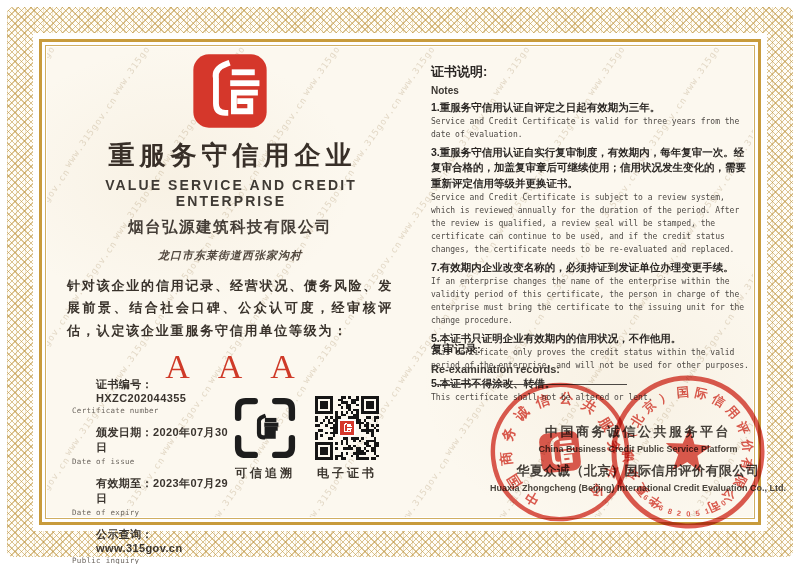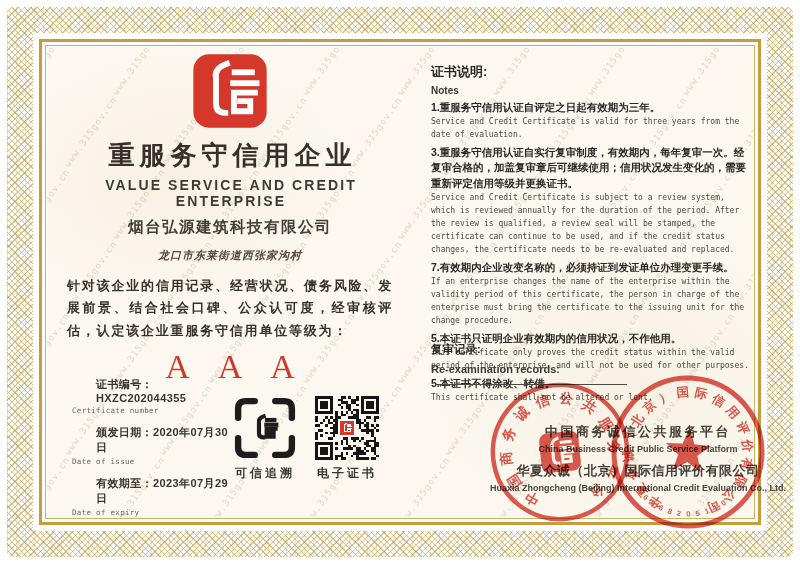--- a/index.html
+++ b/index.html
@@ -154,20 +154,24 @@
           <div class="f-main"><span>证书编号：</span><span>HXZC202044355</span></div>
           <div class="f-sub">Certificate number</div>
         </div>
         <div class="field-row">
           <div class="f-main"><span>颁发日期：</span><span>2020年07月30日</span></div>
           <div class="f-sub">Date of issue</div>
         </div>
         <div class="field-row">
           <div class="f-main"><span>有效期至：</span><span>2023年07月29日</span></div>
           <div class="f-sub">Date of expiry</div>
+        </div>
+        <div class="field-row">
+          <div class="f-main"><span>公示查询：</span><span>www.315gov.cn</span></div>
+          <div class="f-sub">Public inquiry</div>
         </div>
       </div>
 
     <div class="codes">
       <div class="code-box">
         <svg id="trace-svg" viewBox="0 0 100 100">
             <g fill="none" stroke="#1d1d1d" stroke-width="10" stroke-linecap="round">
               <path d="M34,8 H20 Q8,8 8,20 V34"></path>
               <path d="M66,8 H80 Q92,8 92,20 V34"></path>
               <path d="M8,66 V80 Q8,92 20,92 H34"></path>

